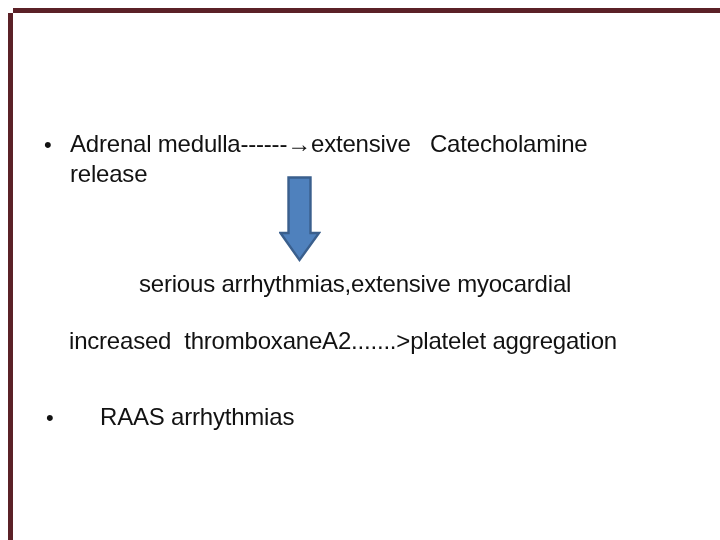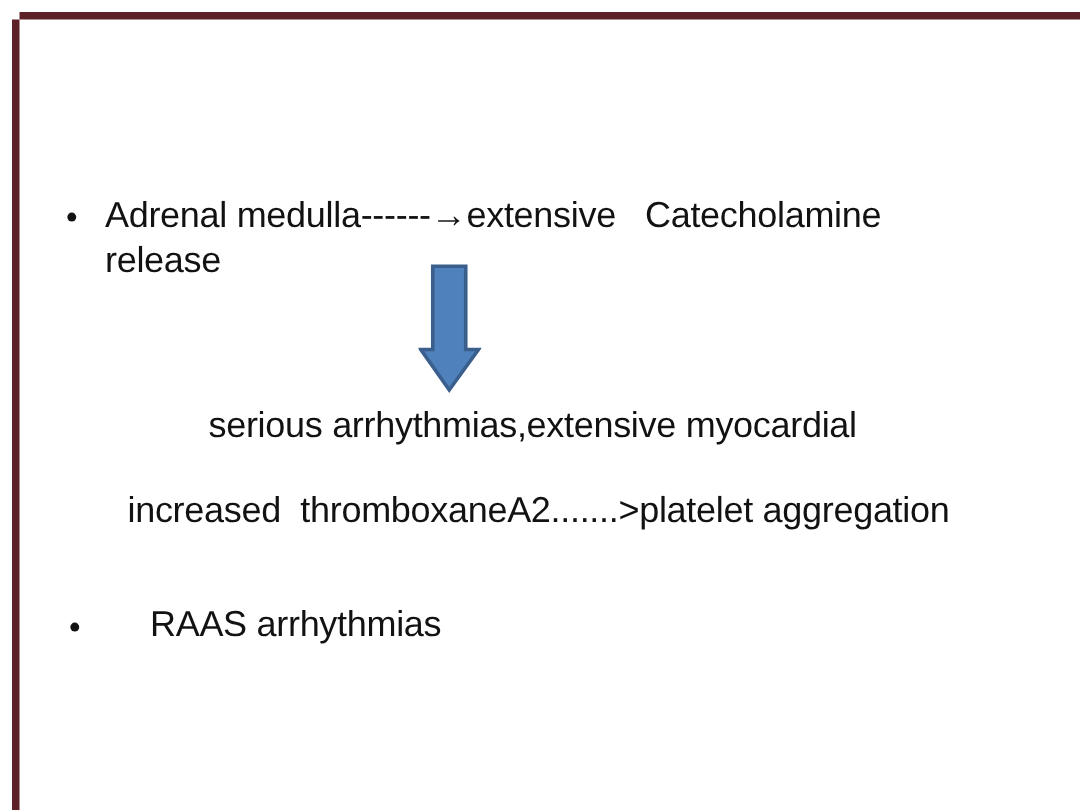--- a/index.html
+++ b/index.html
@@ -43,18 +43,18 @@
   <div class="txt" style="left:70px;top:129px;">Adrenal medulla------→extensive   Catecholamine</div>
   <div class="txt" style="left:70px;top:159px;">release</div>
 
   <div class="arrow-shape">
     <svg width="42" height="87" viewBox="0 0 42 87" xmlns="http://www.w3.org/2000/svg">
       <path d="M 9.5 1.5 L 31.5 1.5 L 31.5 57 L 40 57 L 20.5 84 L 1.5 57 L 9.5 57 Z" fill="#4f81bd" stroke="#3a5f8d" stroke-width="2.4" stroke-linejoin="miter"></path>
     </svg>
   </div>
 
   <div class="txt" style="left:115px;top:269px;margin-left:24px;">serious arrhythmias,extensive myocardial</div>
-  <div class="txt" style="left:85px;top:326px;">increased  thromboxaneA2.......&gt;platelet aggregation</div>
+  <div class="txt" style="left:69px;top:326px;">increased  thromboxaneA2.......&gt;platelet aggregation</div>
 
   <span class="bullet-marker" style="left:46px;top:403px;">•</span>
   <div class="txt" style="left:100px;top:402px;">RAAS arrhythmias</div>
 
 </div>
 
 </body></html>

